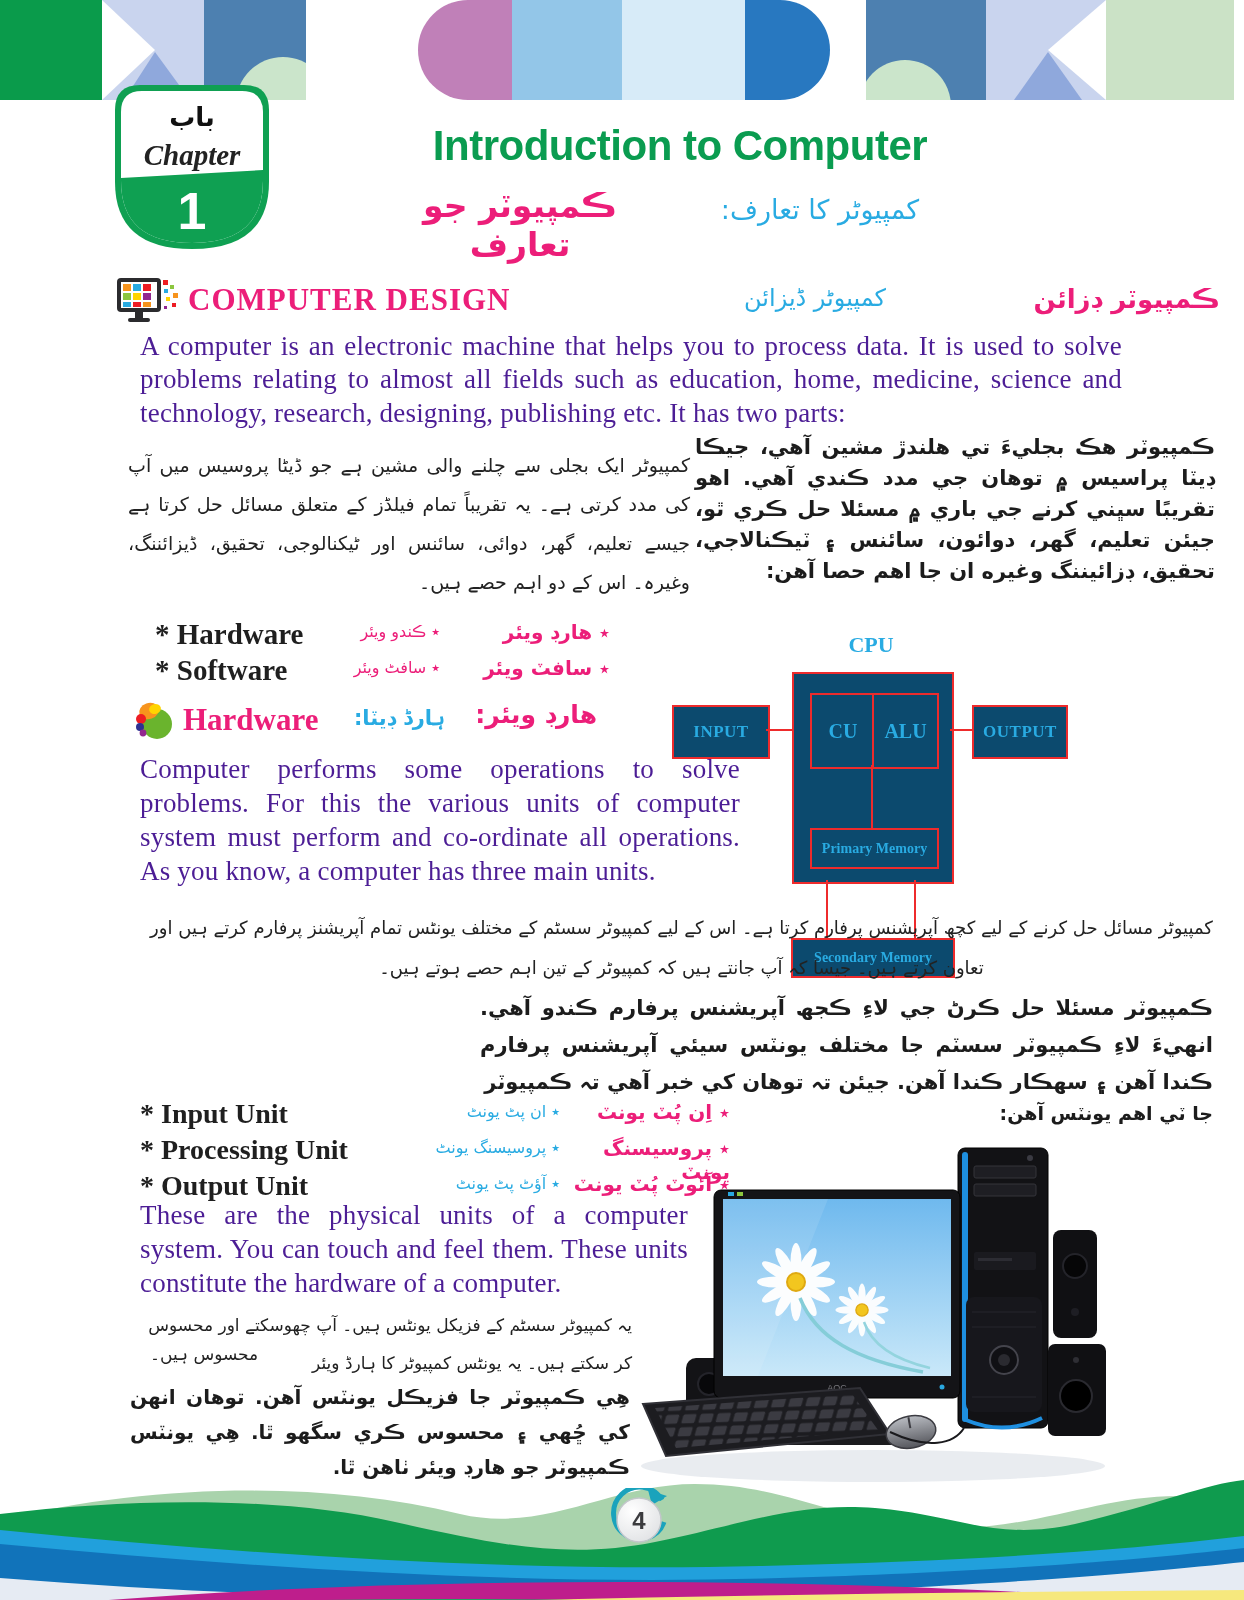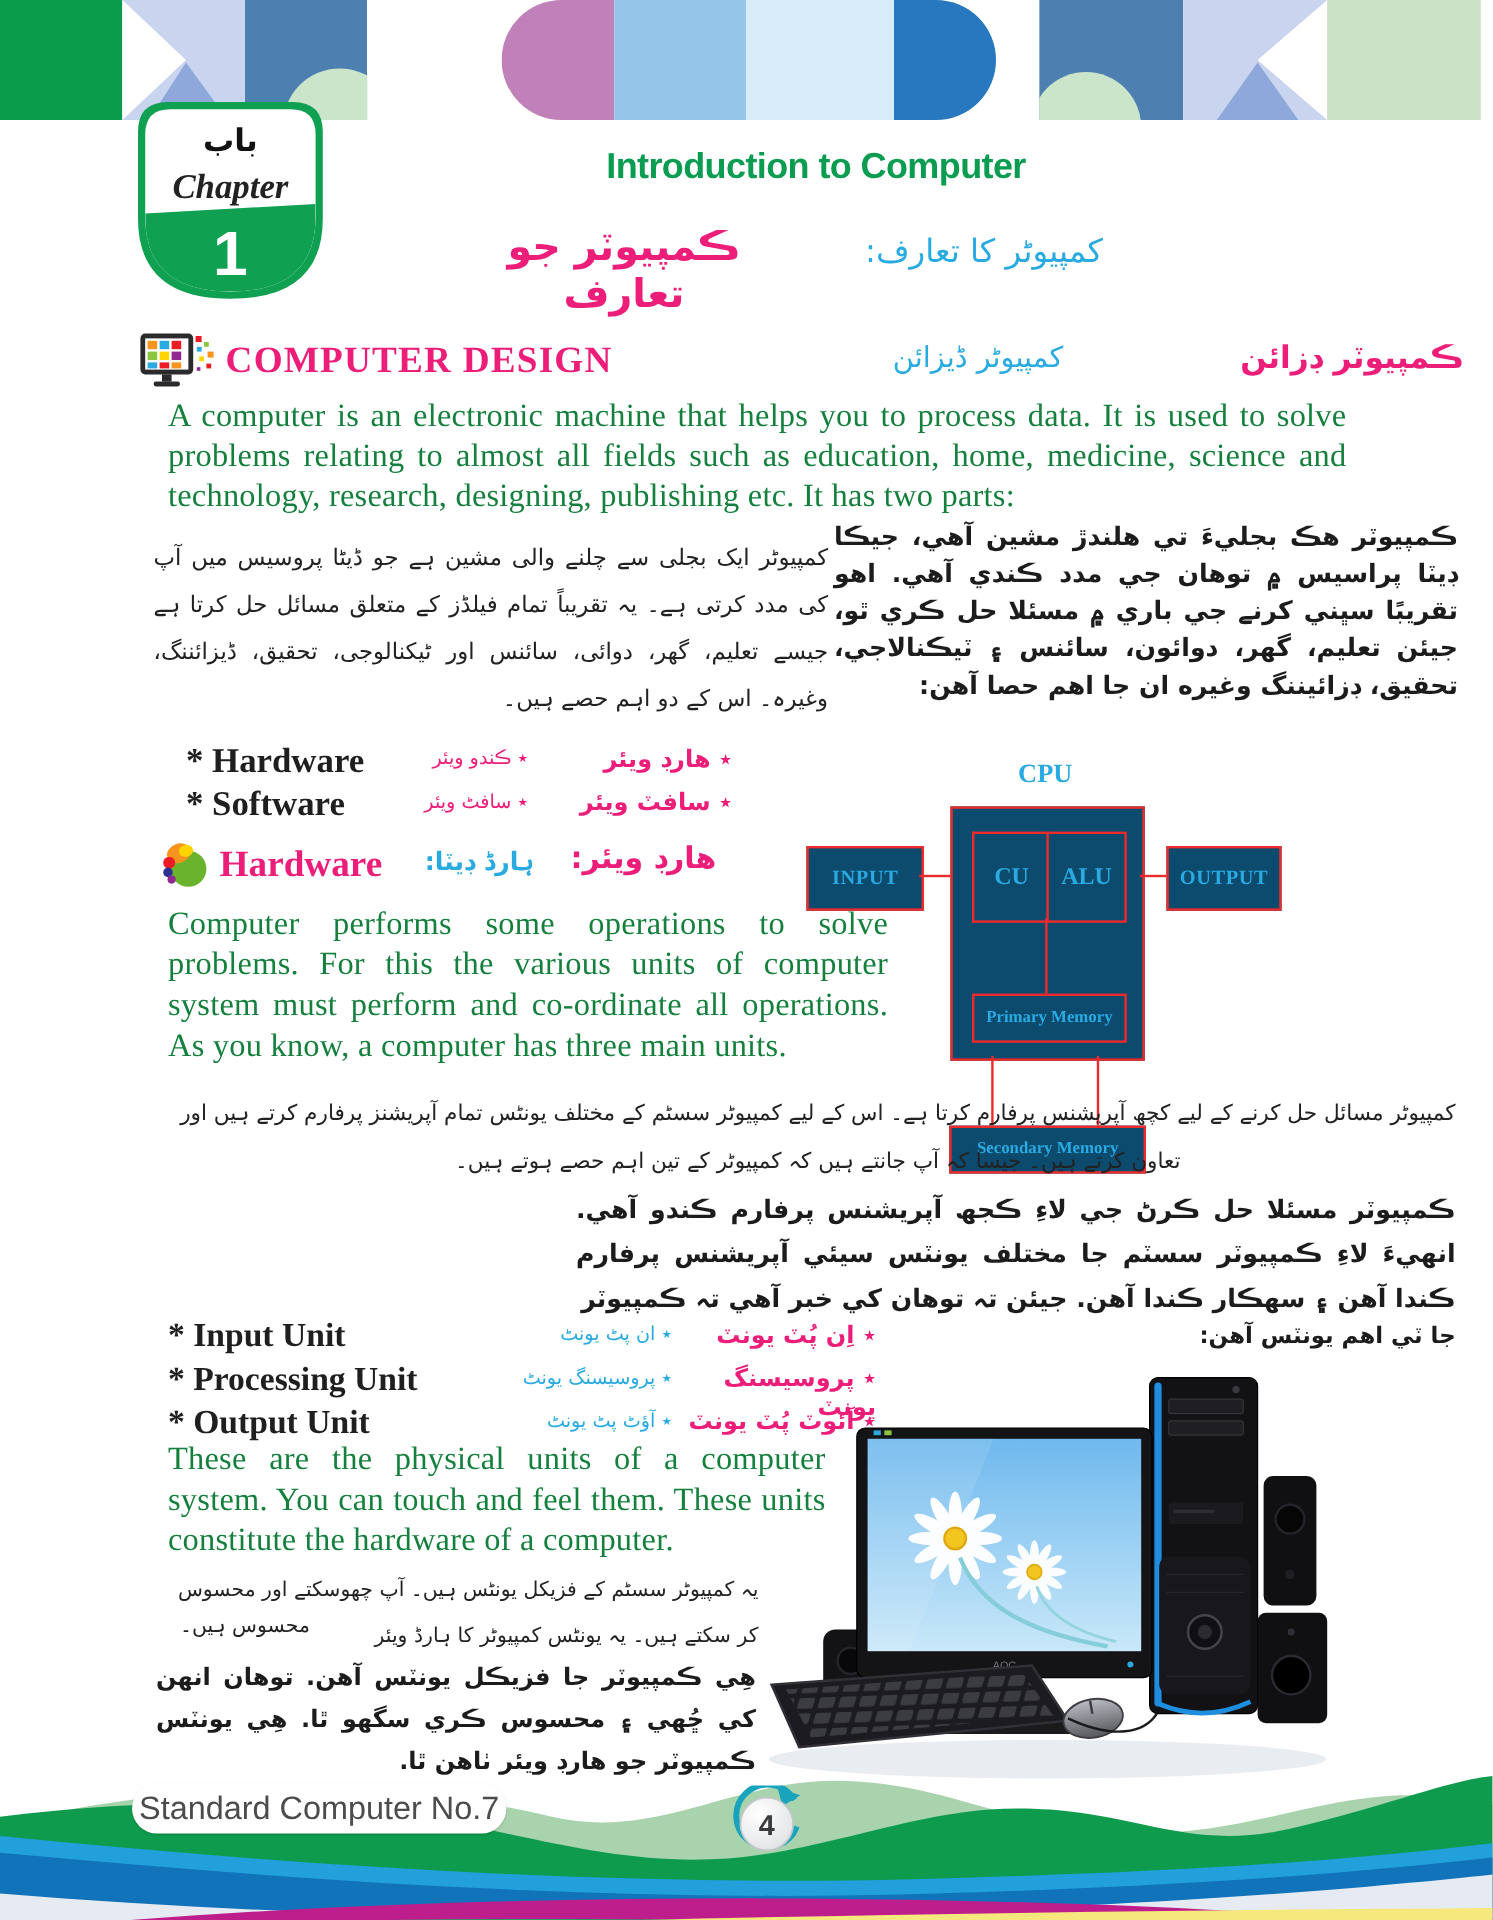--- a/index.html
+++ b/index.html
@@ -6,21 +6,21 @@
   #page{position:relative;width:1244px;height:1600px;background:#fff;overflow:hidden;
         font-family:"Liberation Serif","DejaVu Serif",serif;color:#2b2b2b;}
   .abs{position:absolute;}
   .serif{font-family:"Liberation Serif","DejaVu Serif",serif;}
   .sans{font-family:"Liberation Sans","DejaVu Sans",sans-serif;}
   .arabic{font-family:"DejaVu Sans",sans-serif;direction:rtl;}
   .pink{color:#EC1E79;}
   .blue{color:#29ABE2;}
   .green{color:#0A9C50;}
   .just{text-align:justify;text-justify:inter-word;}
-  .en-para{font-size:27px;line-height:1.24;color:#15803d;letter-spacing:.2px;}
+  .en-para{font-size:27px;line-height:1.24;color:#4c1d95;letter-spacing:.2px;}
   .bold{font-weight:bold;}
   
   .dbox{position:absolute;border:2px solid #EE2B2C;background:#0c4a6e;display:flex;align-items:center;justify-content:center;
         color:#29ABE2;font-weight:bold;font-family:"Liberation Serif",serif;}
   .dline{position:absolute;background:#EE2B2C;}
   
   .footer-label{position:absolute;left:110px;top:1486px;width:312px;height:42px;background:#fff;border-radius:21px;
         display:flex;align-items:center;justify-content:center;font-family:"Liberation Sans",sans-serif;
         font-size:27px;color:#4c4c4e;box-shadow:0 1px 2px rgba(0,0,0,.15);}
   .pgnum{position:absolute;left:610px;top:1488px;width:58px;height:62px;}
@@ -84,21 +84,21 @@
       <path d="M30,9 H130 Q151,9 151,30 V99 Q151,161 80,161 Q9,161 9,99 V30 Q9,9 30,9 Z" fill="#ffffff"></path>
       <g clip-path="url(#badgeclip)">
         <polygon points="9,96 151,88 151,161 9,161" fill="#0FA052"></polygon>
       </g>
       <text x="80" y="44" text-anchor="middle" font-family="DejaVu Sans, sans-serif" font-size="26" font-weight="bold" fill="#111">باب</text>
       <text x="80" y="83" text-anchor="middle" font-family="Liberation Serif, serif" font-style="italic" font-weight="bold" font-size="29" fill="#222">Chapter</text>
       <text x="80" y="147" text-anchor="middle" font-family="Liberation Sans, sans-serif" font-weight="bold" font-size="52" fill="#ffffff">1</text>
     </svg>
   </div>
 
-  <div class="abs sans bold green" style="left:300px;top:122px;width:760px;text-align:center;font-size:30px;letter-spacing:-.5px">Introduction to Computer</div>
+  <div class="abs sans bold green" style="left:300px;top:122px;width:760px;text-align:center;font-size:42px;letter-spacing:-.5px">Introduction to Computer</div>
   <div class="abs arabic bold pink" style="left:370px;top:186px;width:300px;text-align:center;font-size:33px">ڪمپيوٽر جو تعارف</div>
   <div class="abs arabic blue" style="left:690px;top:194px;width:260px;text-align:center;font-size:27px">کمپیوٹر کا تعارف:</div>
 
   <svg class="abs" style="left:116px;top:276px" width="64" height="54" viewBox="0 0 64 54">
     <rect x="1" y="2" width="44" height="34" rx="4" fill="#2B2B2E"></rect>
     <rect x="5" y="6" width="36" height="26" fill="#ffffff"></rect>
     <g>
       <rect x="7" y="8" width="8" height="7" fill="#F7941D"></rect>
         <rect x="17" y="8" width="8" height="7" fill="#29ABE2"></rect>
       <rect x="27" y="8" width="8" height="7" fill="#ED1C24"></rect>
@@ -305,21 +305,20 @@
     <path d="M0,60 C150,24 320,20 460,54 C545,74 610,24 695,24 C790,24 845,66 940,68 C1040,70 1100,34 1185,36 L1244,44 L1244,140 L0,140 Z" fill="#A9D3AC"></path>
     <path d="M0,54 C130,38 280,36 395,62 C495,84 565,100 655,82 C745,64 795,42 875,48 C955,54 995,82 1075,64 C1160,44 1205,24 1244,20 L1244,140 L0,140 Z" fill="#0F9B4E"></path>
     <path d="M0,70 C260,96 520,112 760,106 C960,101 1110,92 1244,76 L1244,140 L0,140 Z" fill="#21A0DC"></path>
     <path d="M0,84 C260,108 520,126 780,118 C980,112 1120,102 1244,88 L1244,140 L0,140 Z" fill="#1173BA"></path>
     <path d="M0,118 C320,144 640,142 900,128 C1060,120 1170,110 1244,102 L1244,140 L0,140 Z" fill="#E6EBF3"></path>
     <path d="M0,150 C300,118 700,116 1000,131 C1120,137 1200,139 1244,139 L1244,140 L0,140 Z" fill="#BE1E8C"></path>
     <path d="M0,158 C400,140 800,133 1244,130 L1244,140 L0,140 Z" fill="#F6E87D"></path>
     <path d="M0,152 C250,136 550,136 800,146 C950,152 1100,154 1244,154 L1244,140 L1244,160 L0,160 Z" fill="#2BA062"></path>
   </svg>
 
-  <div class="footer-label">Standard Computer No.7</div>
   <svg class="pgnum" viewBox="0 0 58 62">
     <defs>
       <radialGradient id="pg" cx="0.35" cy="0.3" r="1">
         <stop offset="0" stop-color="#ffffff"></stop>
           <stop offset="1" stop-color="#D8DADD"></stop>
       </radialGradient>
     </defs>
     <path d="M52,12 A26,26 0 1 0 54,34" stroke="#1AA3BC" stroke-width="5" fill="none"></path>
     <polygon points="38,2 57,8 42,17" fill="#1AA3BC"></polygon>
     <circle cx="29" cy="32" r="22" fill="url(#pg)" stroke="#C2C6CA" stroke-width="1.5"></circle>

